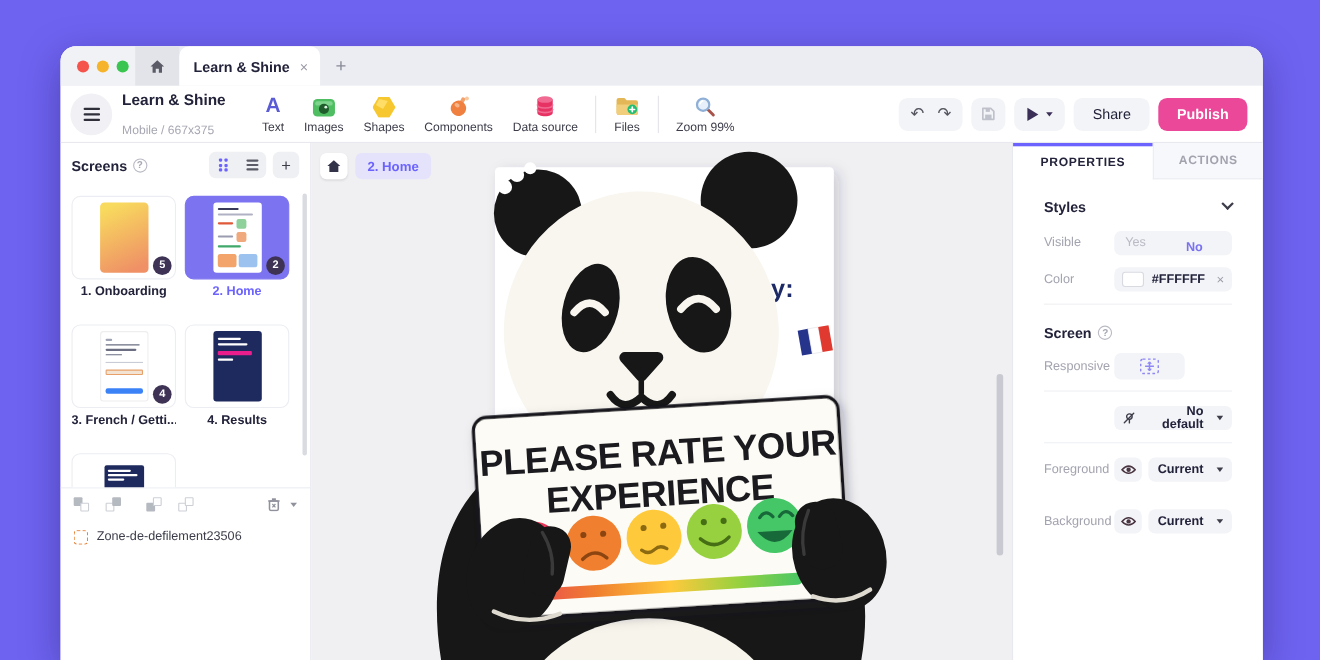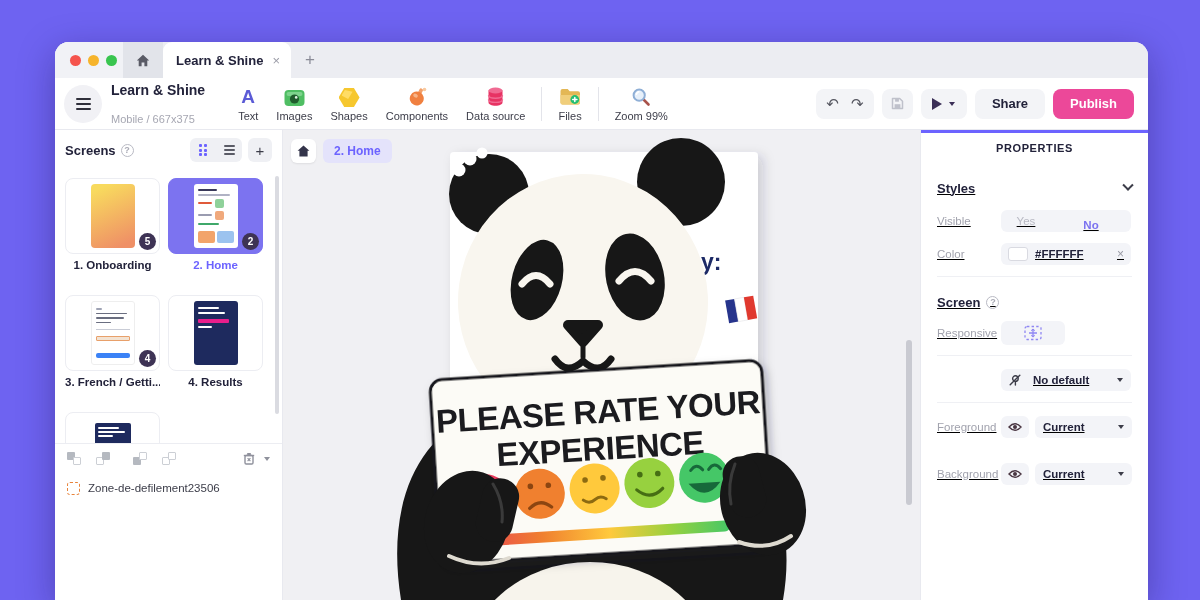--- a/index.html
+++ b/index.html
@@ -39,21 +39,21 @@
   .hexa { width:21px; height:19px; background:#F6C72E; clip-path:polygon(27% 0,73% 0,100% 50%,73% 100%,27% 100%,0 50%); position:relative; }
   .hexa i { position:absolute; left:3px; top:2px; width:11px; height:9px; background:#FFDD66; clip-path:polygon(30% 0,100% 20%,60% 100%,0 60%); }
   .actions { margin-left:auto; margin-right:14px; display:flex; align-items:center; gap:8px; }
   .gbtn { background:#F3F4F7; border-radius:8px; height:30px; display:flex; align-items:center; justify-content:center; cursor:pointer; }
   .histgrp { width:58px; gap:12px; }
   .histgrp span { font-size:15px; color:#54555F; line-height:15px; }
   .savebtn { width:31px; }
   .playbtn { width:46px; gap:7px; }
   .play-tri { width:0; height:0; border-left:10px solid #3B2F57; border-top:6px solid transparent; border-bottom:6px solid transparent; }
   .caret { width:0; height:0; border-top:4px solid #3B2F57; border-left:3.5px solid transparent; border-right:3.5px solid transparent; }
-  .sharebtn { padding:0 17px; font-size:13px; font-weight:700; color:#22223A; }
+  .sharebtn { padding:0 17px; font-size:13px; font-weight:400; color:#22223A; }
   .publishbtn { background:#ec4899; border-radius:8px; height:30px; padding:0 17px; display:flex; align-items:center;
                 color:#fff; font-size:13px; font-weight:bold; cursor:pointer; }
 
   
   .main { display:flex; height:470px; flex:1; }
 
   
   .sidebar { width:228px; flex:0 0 228px; background:#fff; border-right:1px solid #E8E9EF; display:flex;
              flex-direction:column; position:relative; }
   .s-head { height:40px; display:flex; align-items:center; padding:0 10px; flex:0 0 40px; }
@@ -126,28 +126,28 @@
   .art { position:absolute; left:0; top:0; }
   .c-scroll { position:absolute; right:8px; top:210px; width:6px; height:165px; background:#C9CAD1; border-radius:3px; }
 
   
   .rightpanel { width:228px; flex:0 0 228px; background:#fff; border-left:1px solid #E8E9EF; display:flex; flex-direction:column; }
   .rp-tabs { height:33px; display:flex; flex:0 0 33px; }
   .rp-tab { display:flex; align-items:center; justify-content:center; font-size:11px; font-weight:bold;
             letter-spacing:.6px; cursor:pointer; }
   .rp-tab.props { flex:1.28; background:#fff; border-top:3px solid #6C63FF; color:#22223A; }
   .rp-tab.acts { flex:1; background:#F7F8FB; color:#A2A3AE; border-left:1px solid #ECEDF2; border-bottom:1px solid #ECEDF2; }
-  .rp-content { padding:13px 16px 0;text-decoration:underline; }
+  .rp-content { padding:13px 28px 0; }
   .sec-head { display:flex; align-items:center; height:24px; margin-bottom:10px; }
   .sec-title { font-size:13px; font-weight:bold; color:#22223A; }
   .chev { margin-left:auto; width:8px; height:8px; border-right:2px solid #3C3D49; border-bottom:2px solid #3C3D49;
           transform:rotate(45deg) translate(-2px,-2px); }
   .prow { display:flex; align-items:center; height:22px; margin-bottom:11px; }
   .plabel { width:64px; font-size:11.5px; color:#A2A3AE; flex:0 0 64px; }
-  .ctl { background:#F3F4F8; border-radius:6px; height:22px; }
+  .ctl { background:#F3F4F8; border-radius:6px; height:22px;text-align:right; }
   .toggle { width:130px; display:flex; }
   .toggle .half { flex:1; display:flex; align-items:center; justify-content:center; font-size:11.5px; cursor:pointer; }
   .toggle .off { color:#B9BAC4; }
   .toggle .on { background:#0f172a; margin:15px; border-radius:4px; color:#7B72F0; font-weight:600; }
   .colorfield { width:130px; display:flex; align-items:center; padding:0 7px; gap:7px; }
   .swatch { width:20px; height:14px; background:#fff; border:1px solid #D9DAE1; border-radius:3px; }
   .colval { font-size:11.5px; font-weight:600; color:#22223A; }
   .xclose { margin-left:auto; color:#9A9BA6; font-size:12px; cursor:pointer; }
   .pdivider { height:1px; background:#EFF0F4; margin:4px 0 13px; }
   .respbtn { width:64px; display:flex; align-items:center; justify-content:center; height:24px; cursor:pointer; }
@@ -529,20 +529,21 @@
             <path d="M452 334 Q444 354 448 374" fill="none" stroke="#3A3A3A" stroke-width="3" stroke-linecap="round"></path>
           </g>
         </svg>
 
         <div class="c-scroll"></div>
       </div>
 
       <div class="rightpanel">
         <div class="rp-tabs">
           <div class="rp-tab props">PROPERTIES</div>
+          <div class="rp-tab acts">ACTIONS</div>
         </div>
 
         <div class="rp-content">
           <div class="sec-head">
             <span class="sec-title">Styles</span>
             <span class="chev"></span>
           </div>
 
           <div class="prow">
             <span class="plabel">Visible</span>

